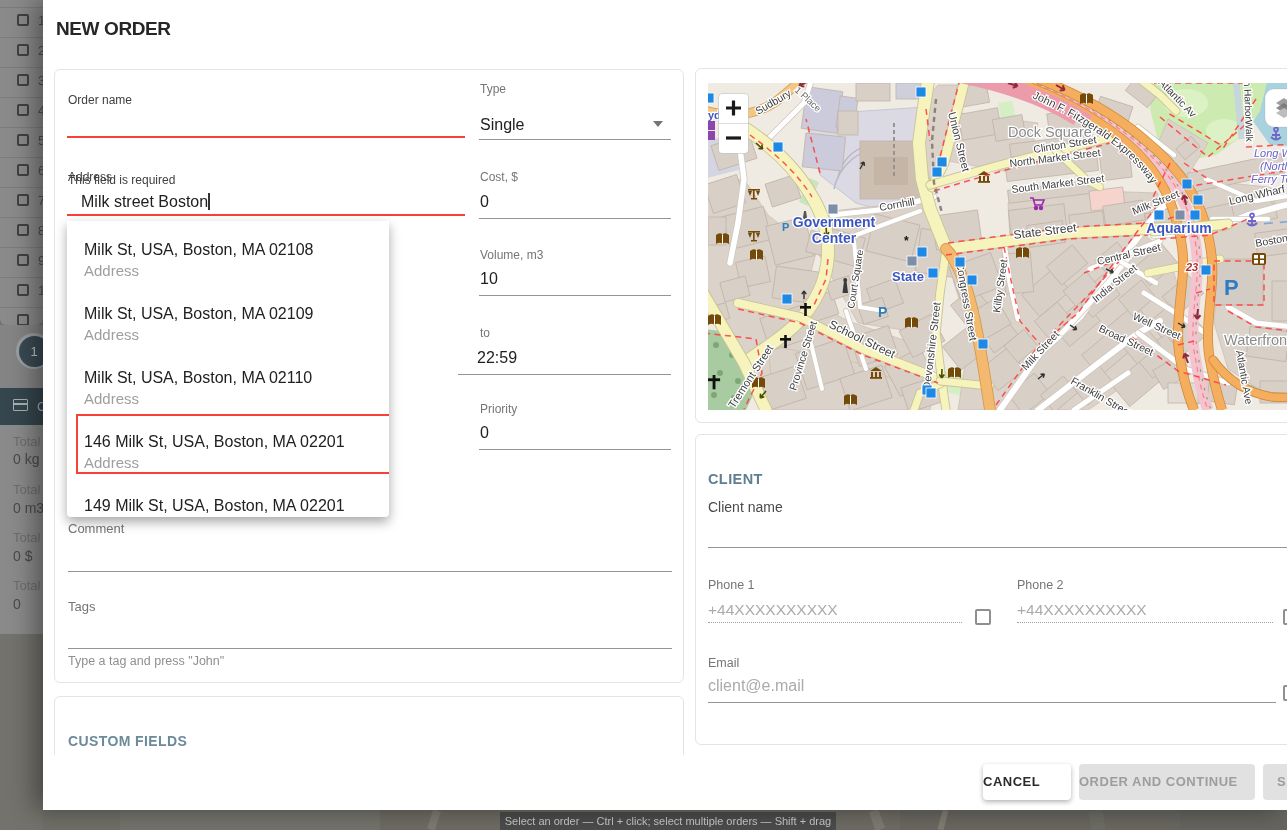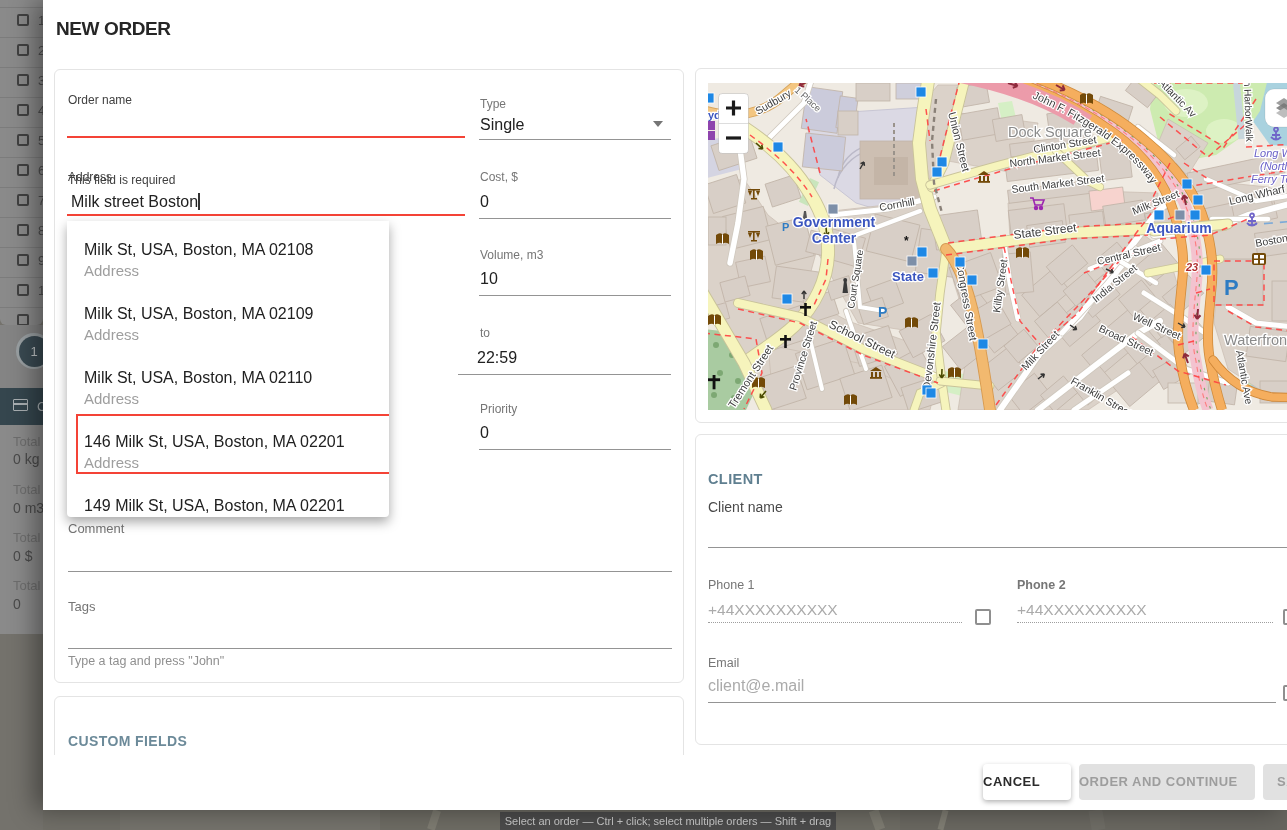--- a/index.html
+++ b/index.html
@@ -90,24 +90,24 @@
 
   <div class="card" style="left:11px;top:69px;width:630px;height:614px;"></div>
 
   <div class="card" style="left:11px;top:696px;width:630px;height:90px;"></div>
   <div class="abs" style="left:25px;top:733px;font-size:14px;font-weight:bold;color:#6C8A99;letter-spacing:0.4px;">CUSTOM FIELDS</div>
 
   <div class="lbl red" style="left:25px;top:93px;">Order name</div>
   <div class="abs" style="left:24px;top:136px;width:398px;height:2px;background:#F44336;"></div>
   <div class="lbl red" style="left:25px;top:145px;margin-top:28px;">This field is required</div>
   <div class="lbl red" style="left:25px;top:170px;">Address</div>
-  <div class="val" style="left:28px;top:193px;">Milk street Boston<span style="display:inline-block;width:1.5px;height:17px;background:#333;vertical-align:-3px;"></span></div>
+  <div class="val" style="left:38px;top:193px;">Milk street Boston<span style="display:inline-block;width:1.5px;height:17px;background:#333;vertical-align:-3px;"></span></div>
   <div class="abs" style="left:24px;top:214px;width:398px;height:2px;background:#F44336;"></div>
 
-  <div class="lbl" style="left:437px;top:97px;">Type</div>
+  <div class="lbl" style="left:437px;top:82px;">Type</div>
   <div class="val" style="left:437px;top:116px;text-align:center;">Single</div>
   <div class="abs" style="left:610px;top:121px;width:0;height:0;border-left:5px solid transparent;border-right:5px solid transparent;border-top:6px solid #757575;"></div>
   <div class="ul" style="left:436px;top:139px;width:192px;"></div>
 
   <div class="lbl" style="left:437px;top:170px;">Cost, $</div>
   <div class="val" style="left:437px;top:193px;">0</div>
   <div class="ul" style="left:436px;top:218px;width:192px;"></div>
 
   <div class="lbl" style="left:437px;top:248px;">Volume, m3</div>
   <div class="val" style="left:437px;top:270px;">10</div>
@@ -612,21 +612,21 @@
   </div>
 
   <div class="card" style="left:652px;top:434px;width:649px;height:311px;"></div>
   <div class="abs" style="left:665px;top:471px;font-size:14.5px;font-weight:bold;color:#5F7F90;letter-spacing:0.4px;">CLIENT</div>
   <div class="abs" style="left:665px;top:499px;font-size:14px;color:#4A4A4A;">Client name</div>
   <div class="ul" style="left:665px;top:547px;width:600px;"></div>
   <div class="abs" style="left:665px;top:578px;font-size:12.5px;color:#767676;">Phone 1</div>
   <div class="abs" style="left:665px;top:601px;font-size:15.5px;color:#ABABAB;">+44XXXXXXXXXX</div>
   <div class="abs" style="left:665px;top:622px;width:254px;border-bottom:1.5px dotted #9E9E9E;"></div>
   <div class="abs" style="left:932px;top:609px;width:16px;height:16px;border:2px solid #8F8F8F;border-radius:2px;"></div>
-  <div class="abs" style="left:974px;top:578px;font-size:12.5px;color:#767676;font-weight:bold;">Phone 2</div>
+  <div class="abs" style="left:974px;top:578px;font-size:12.5px;color:#767676;">Phone 2</div>
   <div class="abs" style="left:974px;top:601px;font-size:15.5px;color:#ABABAB;">+44XXXXXXXXXX</div>
   <div class="abs" style="left:974px;top:622px;width:256px;border-bottom:1.5px dotted #9E9E9E;"></div>
   <div class="abs" style="left:1240px;top:609px;width:16px;height:16px;border:2px solid #8F8F8F;border-radius:2px;"></div>
   <div class="abs" style="left:665px;top:656px;font-size:12.5px;color:#767676;">Email</div>
   <div class="abs" style="left:665px;top:677px;font-size:16px;color:#ABABAB;">client@e.mail</div>
   <div class="ul" style="left:665px;top:702px;width:568px;"></div>
   <div class="abs" style="left:1240px;top:685px;width:16px;height:16px;border:2px solid #8F8F8F;border-radius:2px;"></div>
 
   <div class="abs" style="left:0;top:755px;width:1244px;height:55px;background:#fff;"></div>
   <div class="btn" style="left:940px;top:764px;width:88px;background:#fff;color:#2B2B2B;box-shadow:0 2px 5px rgba(0,0,0,0.3);">CANCEL</div>

